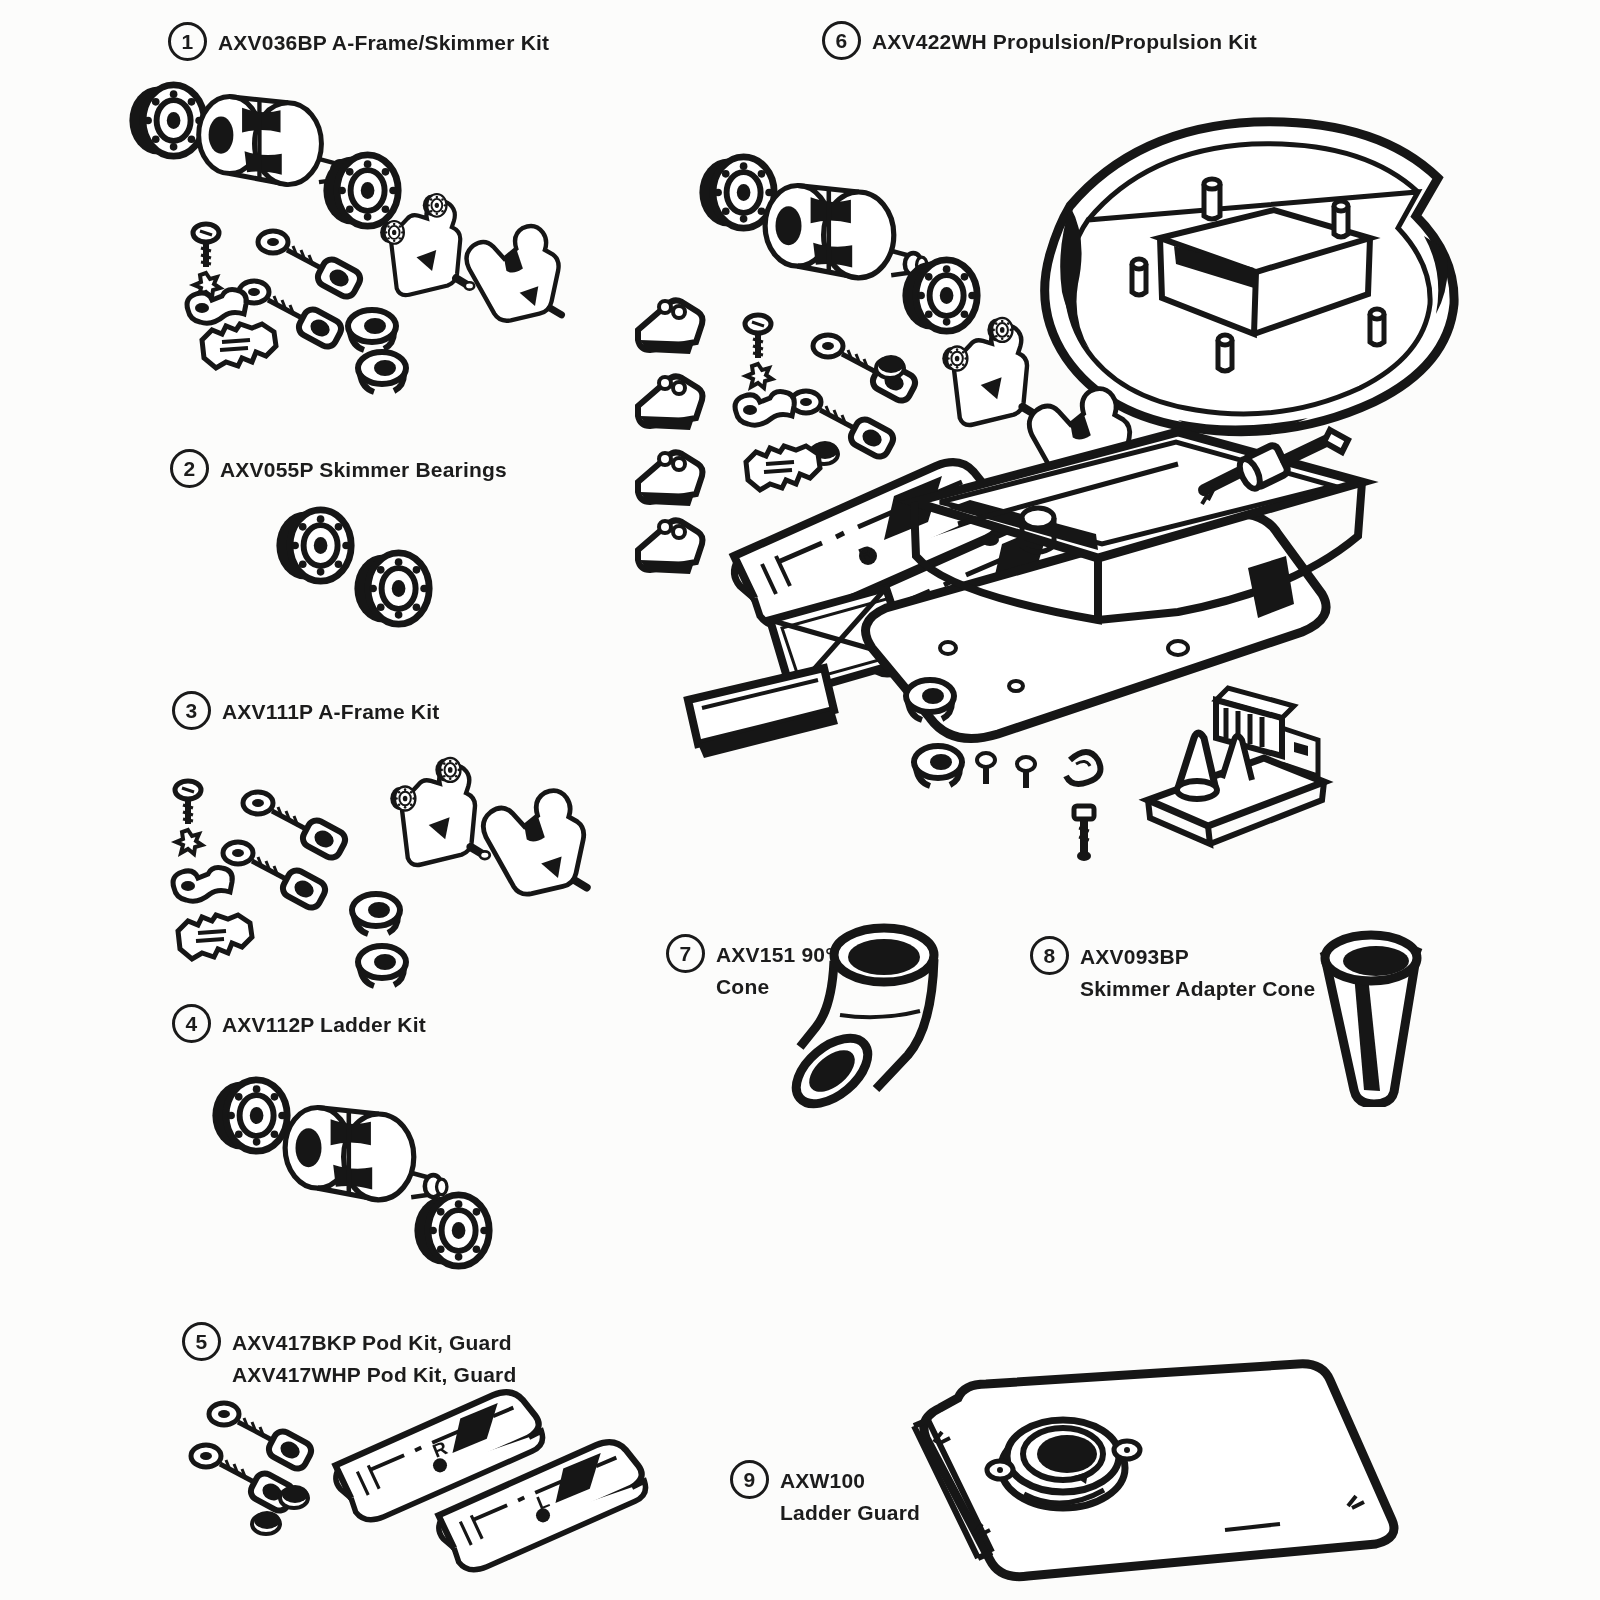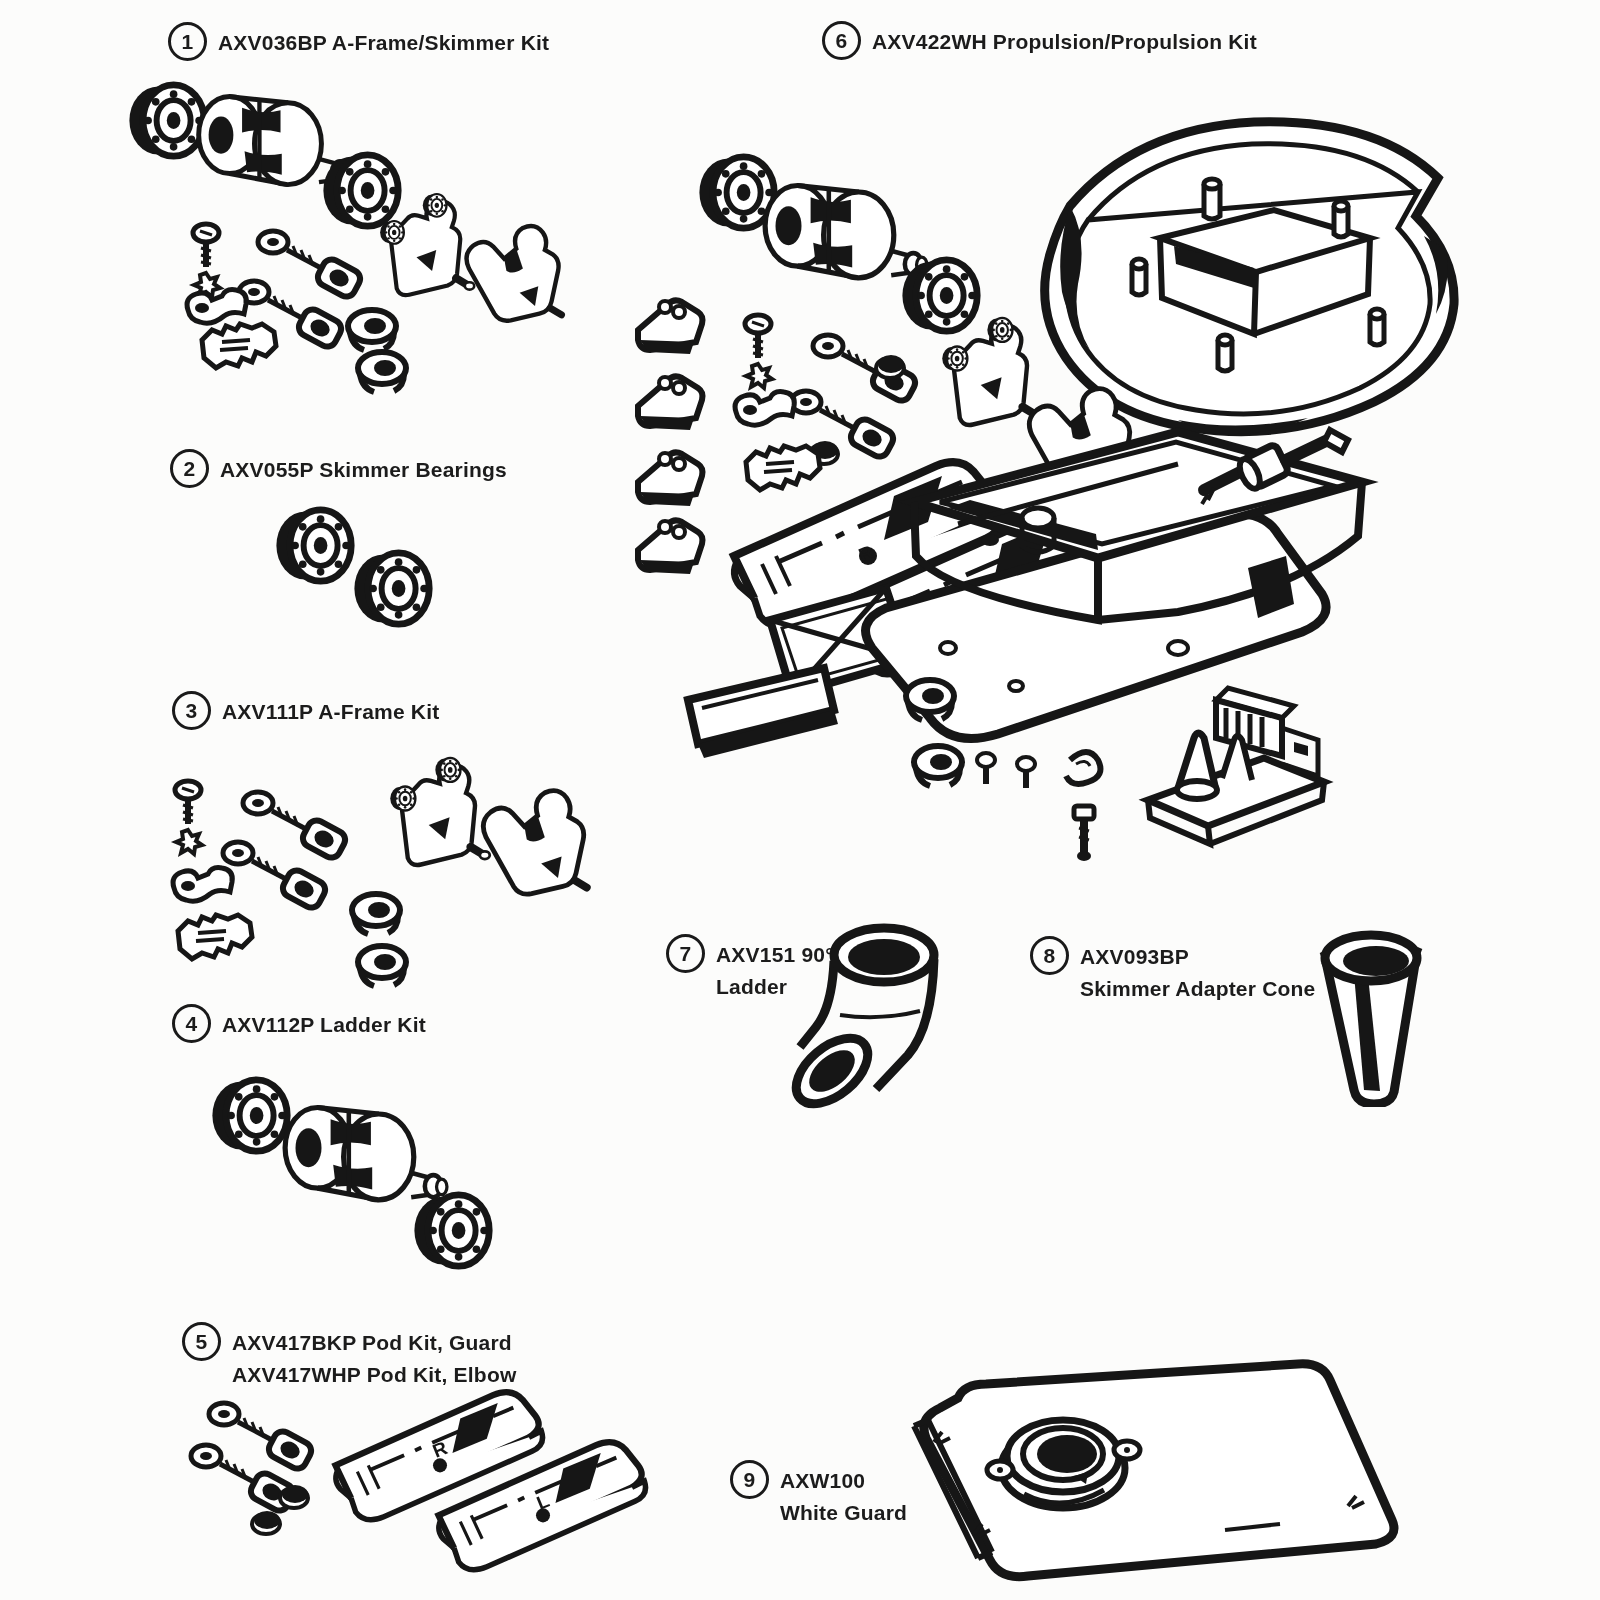--- a/index.html
+++ b/index.html
@@ -170,45 +170,45 @@
     <span class="num">4</span>
     <span class="lines">
         <span>AXV112P Ladder Kit</span>
       </span>
   </div>
 
   <div class="callout" style="left:182px;top:1326px;">
     <span class="num">5</span>
     <span class="lines">
       <span>AXV417BKP Pod Kit, Guard</span>
-      <span>AXV417WHP Pod Kit, Elbow</span>
+      <span>AXV417WHP Pod Kit, Guard</span>
     </span>
   </div>
 
   <div class="callout" style="left:666px;top:938px;">
     <span class="num">7</span>
     <span class="lines">
       <span>AXV151 90°</span>
-      <span>Ladder</span>
+      <span>Cone</span>
     </span>
   </div>
 
   <div class="callout" style="left:1030px;top:940px;">
     <span class="num">8</span>
     <span class="lines">
       <span>AXV093BP</span>
       <span>Skimmer Adapter Cone</span>
     </span>
   </div>
 
   <div class="callout" style="left:730px;top:1464px;">
     <span class="num">9</span>
     <span class="lines">
       <span>AXW100</span>
-      <span>White Guard</span>
+      <span>Ladder Guard</span>
     </span>
   </div>
 
   <svg class="illus" style="left:90px;top:78px;" width="500" height="345" viewBox="0 0 500 345">
     <g transform="translate(36,0) scale(0.85)">
         <use href="#sym-bearing"></use>
       </g>
     <g transform="translate(100,0) scale(0.62)">
         <use href="#sym-turbine"></use>
       </g>

